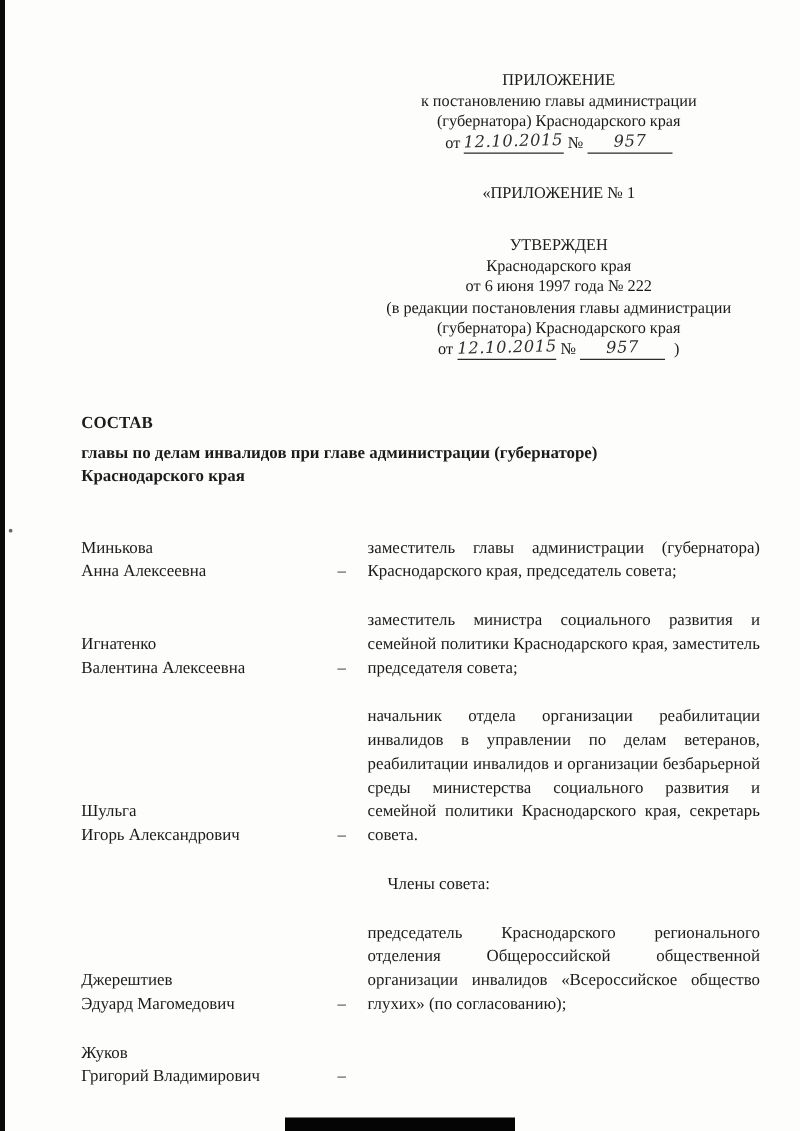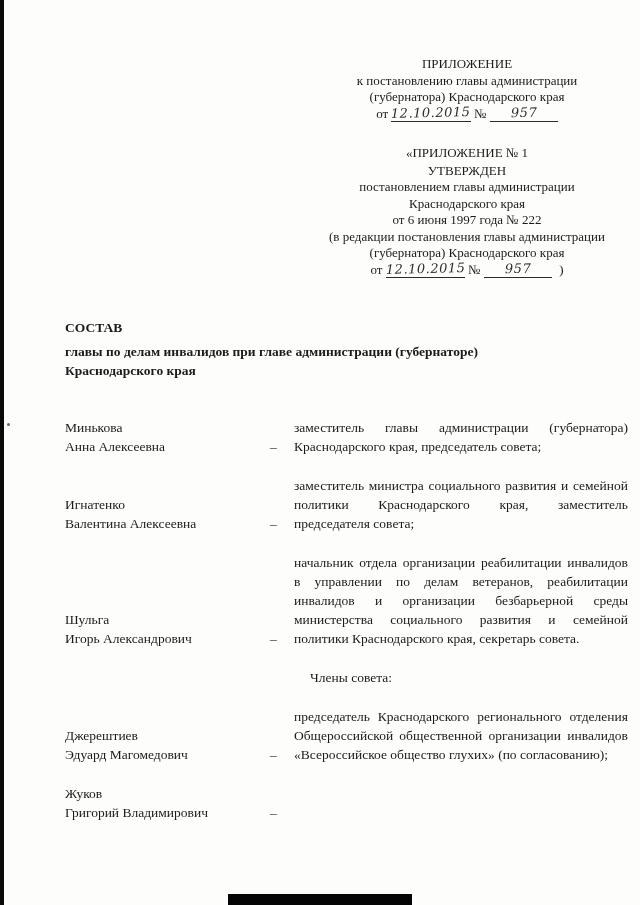--- a/index.html
+++ b/index.html
@@ -33,33 +33,33 @@
   }
   .artifact-dot {
     position: absolute;
     left: 7px; top: 423px;
     width: 3px; height: 3px;
     background: #6a6a6a;
     border-radius: 50%;
   }
   .content {
     position: relative;
-    padding: 56px 12px 0 65px;
+    padding: 56px 32px 0 65px;
   }
   
   .header-block {
     margin-left: auto;
     width: 322px;
     text-align: center;
     font-size: 13px;
     line-height: 16.5px;
   }
   .h-line { white-space: nowrap; }
   .gap-lg { margin-top: 23px; }
-  .gap-md { margin-top: 1px; }
+  .gap-md { margin-top: 26px; }
   .blank {
     display: inline-block;
     border-bottom: 1px solid #2a2a2a;
     text-align: center;
     vertical-align: bottom;
     line-height: 15px;
   }
   .w-date { min-width: 74px; }
   .w-num  { min-width: 68px; }
   .handwritten {
@@ -122,21 +122,20 @@
       <div class="h-line">
         <span>от</span>
         <span class="blank w-date"><span class="handwritten">12.10.2015</span></span>
         <span>№</span>
         <span class="blank w-num"><span class="handwritten">957</span></span>
       </div>
 
       <div class="h-line gap-lg">«ПРИЛОЖЕНИЕ № 1</div>
 
       <div class="h-line gap-md">УТВЕРЖДЕН</div>
-      <div class="h-line">постановлением главы администрации</div>
       <div class="h-line">Краснодарского края</div>
       <div class="h-line">от 6 июня 1997 года № 222</div>
       <div class="h-line">(в редакции постановления главы администрации</div>
       <div class="h-line">(губернатора) Краснодарского края</div>
       <div class="h-line">
         <span>от</span>
         <span class="blank w-date"><span class="handwritten">12.10.2015</span></span>
         <span>№</span>
         <span class="blank w-num"><span class="handwritten">957</span></span>
         <span class="close-paren">)</span>

